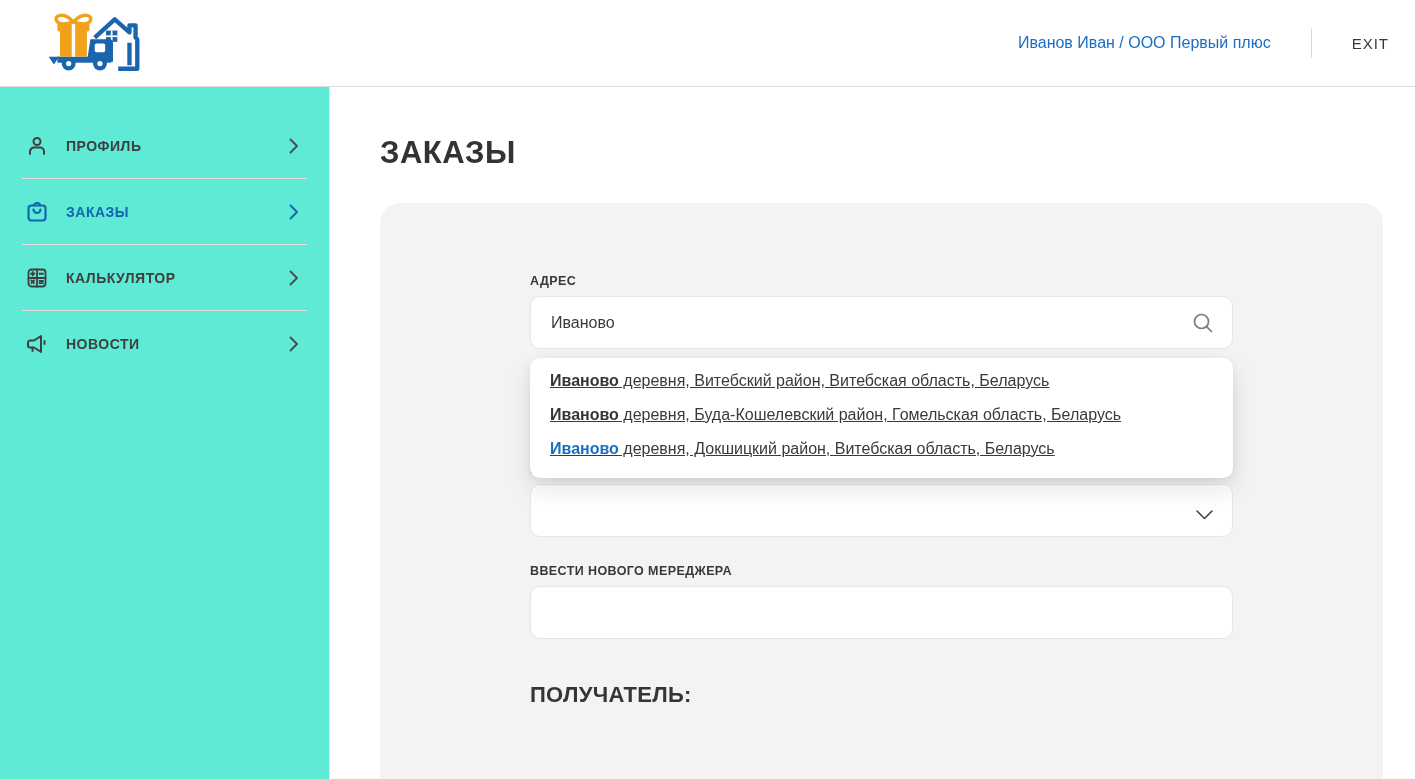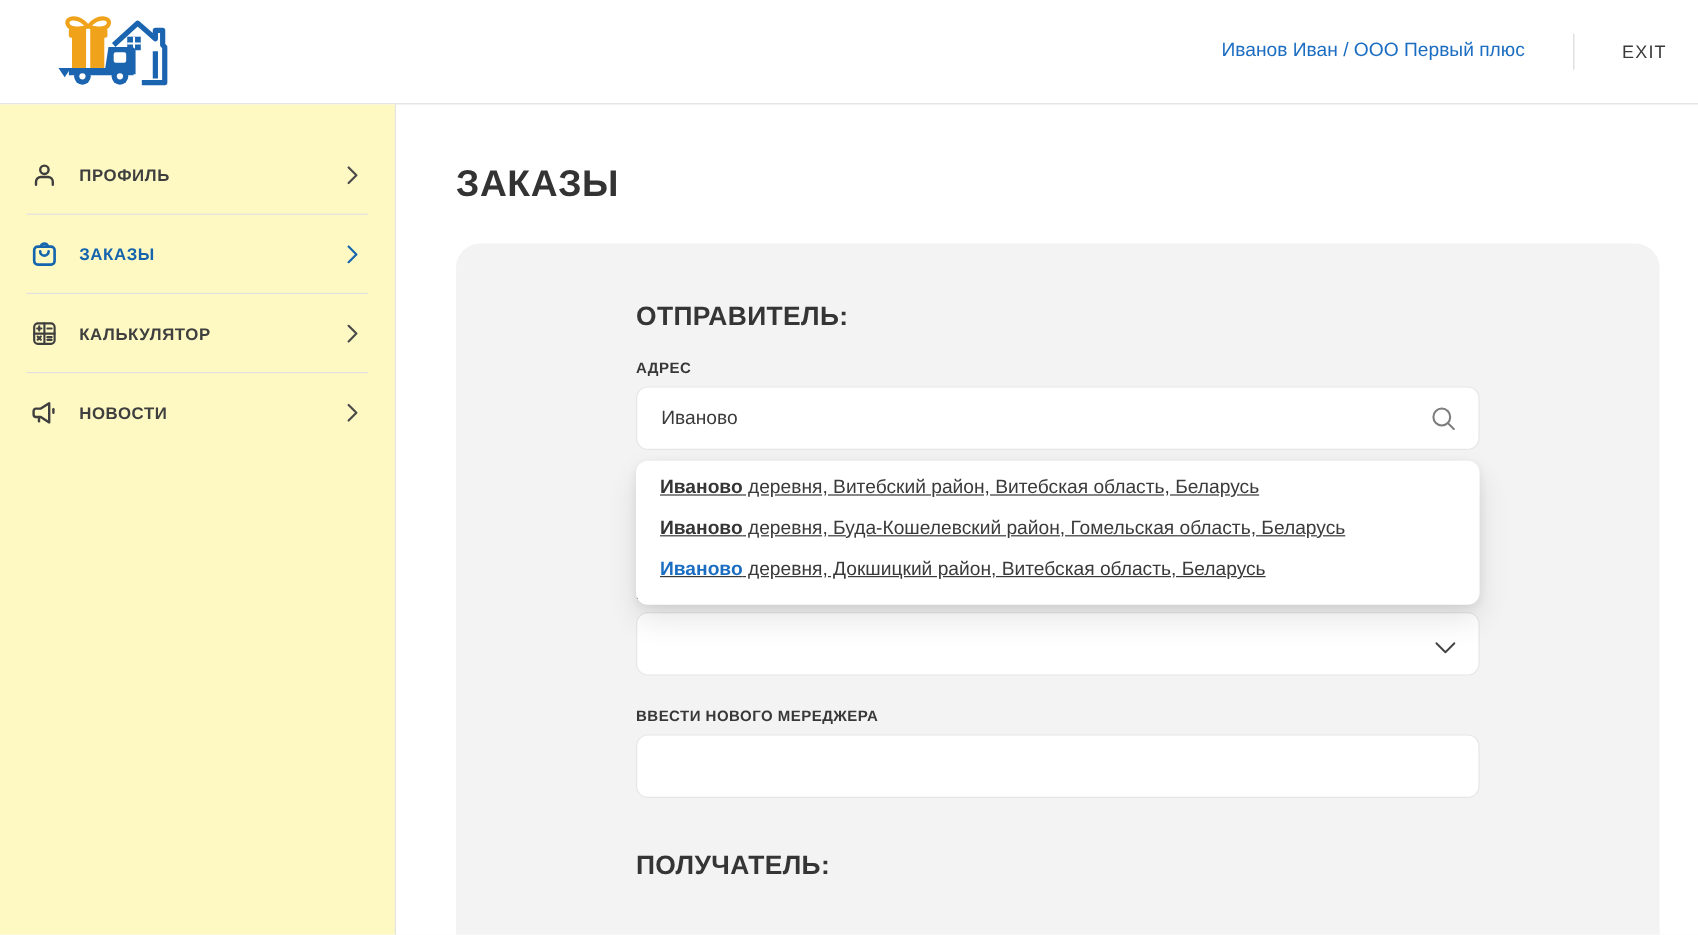--- a/index.html
+++ b/index.html
@@ -42,21 +42,21 @@
     cursor: pointer;
     font-weight: 500;
   }
 
   
   .layout { display: flex; height: 692px; }
 
   
   .sidebar {
     width: 330px;
-    background: #fef9c3;
+    background: #5eead4;
     border-right: 1px solid #e4e2df;
     padding-top: 30px;
     flex-shrink: 0;
   }
   .side-item {
     height: 57px;
     margin: 0 0 0 0;
     padding: 0 30px 0 25px;
     display: flex;
     align-items: center;
@@ -294,21 +294,20 @@
       </span>
     </div>
 
   </div>
 
   <div class="main">
     <h1 class="page-title">ЗАКАЗЫ</h1>
 
     <div class="card">
 
-      <h2 class="section-heading">ОТПРАВИТЕЛЬ:</h2>
 
       <div class="field-group g-address">
         <label class="field-label">АДРЕС</label>
         <div class="input-wrap">
           <input class="text-input" type="text" value="Иваново" style="">
           <span class="search-icon">
             <svg viewBox="0 0 22 22" width="22" height="22" fill="none" stroke="currentColor" stroke-width="1.7" stroke-linecap="round">
               <circle cx="9.5" cy="9.5" r="7"></circle>
               <line x1="14.8" y1="14.8" x2="19.5" y2="19.5"></line>
             </svg>

